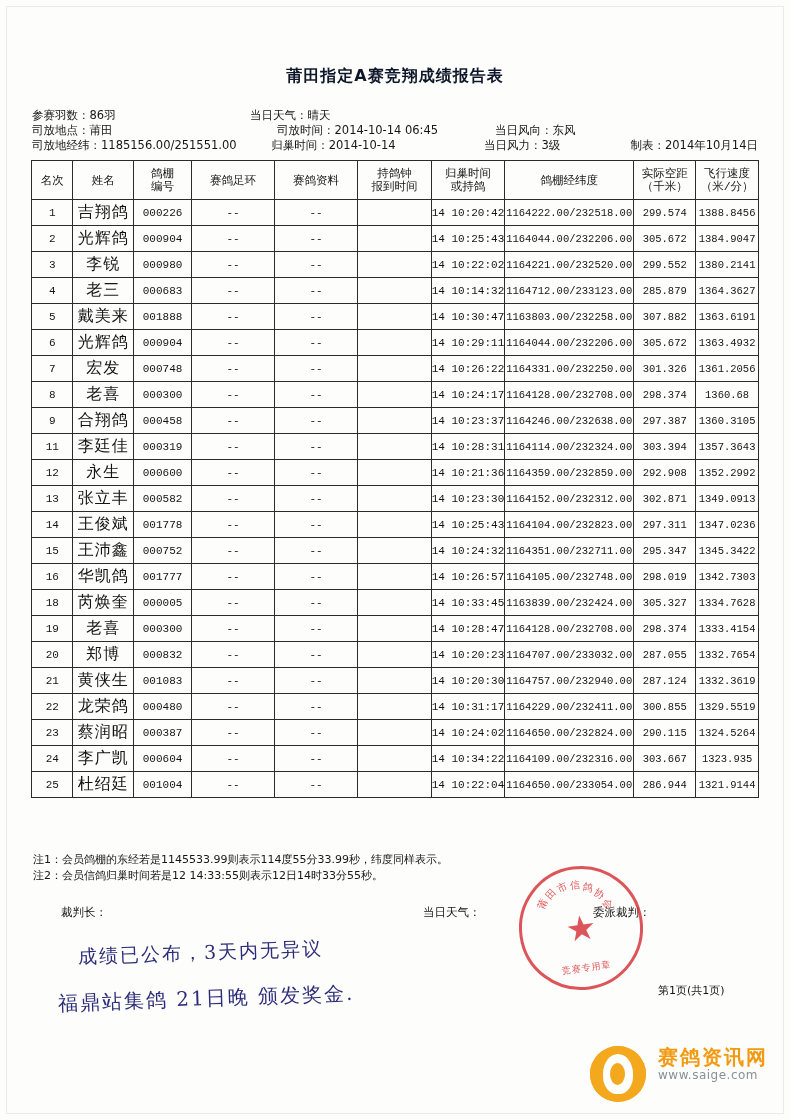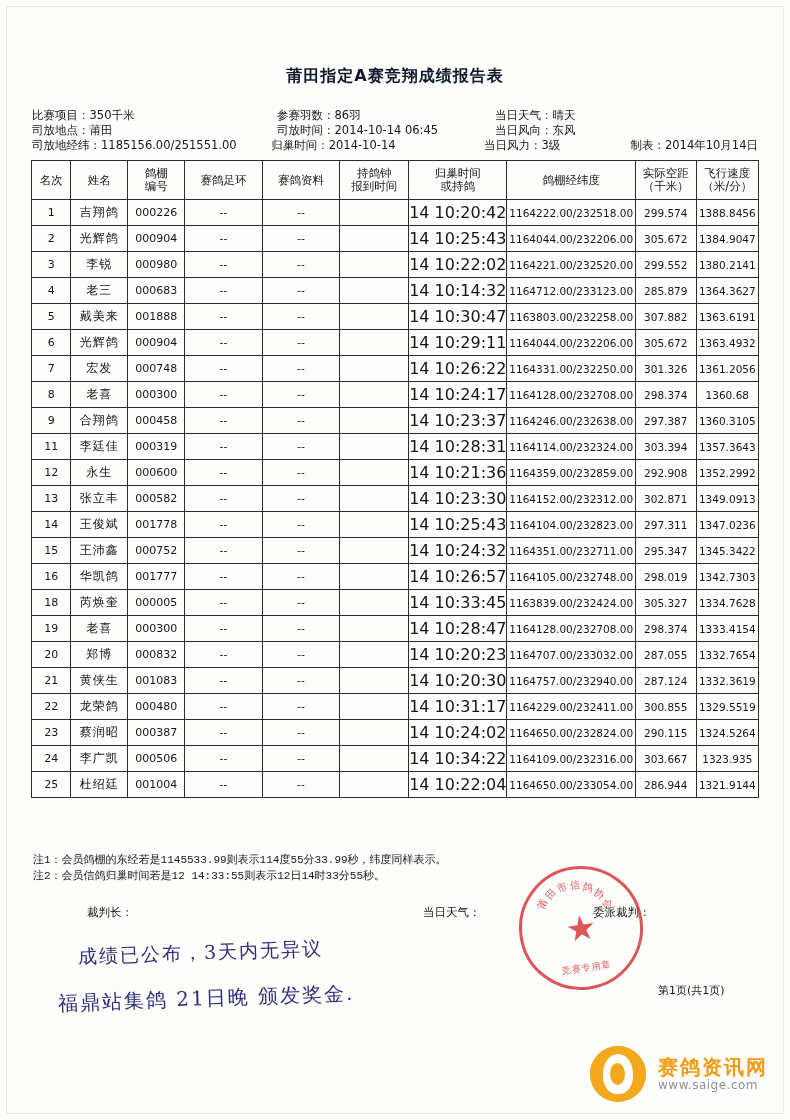--- a/index.html
+++ b/index.html
@@ -40,20 +40,21 @@
   .c2{width:218px;}
   .c3{width:auto;}
   .print-date{white-space:nowrap;}
 
   
   table.grid{
     position:absolute;left:31px;top:160px;
     border-collapse:collapse;
     width:728px;
     font-size:11px;
+    font-family:Liberation Mono, monospace;
   }
   table.grid th, table.grid td{
     border:1px solid #2b2b2b;
     padding:0;
     height:25px;
     text-align:center;
     vertical-align:middle;
     font-weight:normal;
     color:#141414;
   }
@@ -66,39 +67,39 @@
   .col-name{width:62px;}
   .col-id{width:58px;}
   .col-ring{width:86px;}
   .col-data{width:86px;}
   .col-clock{width:76px;}
   .col-back{width:66px;}
   .col-coord{width:128px;}
   .col-dist{width:62px;}
   .col-speed{width:62px;}
 
-  td.cell-name{font-size:12px;letter-spacing:1px;}
+  td.cell-name{font-size:16px;letter-spacing:1px;}
   td.cell-id{font-size:11px;}
   td.cell-dash{font-size:11px;color:#222;}
-  td.cell-back{font-size:16px;white-space:nowrap;}
+  td.cell-back{font-size:11px;white-space:nowrap;}
   td.cell-coord{font-size:10.5px;white-space:nowrap;}
   td.cell-num{font-size:10.5px;}
   td.cell-rank{font-size:11px;}
 
   
   .notes{
     position:absolute;left:33px;top:852px;width:720px;
-    font-size:11px;line-height:16px;color:#161616;font-family:Liberation Mono, monospace;
+    font-size:11px;line-height:16px;color:#161616;
   }
   
   .sign-row{
     position:absolute;left:33px;top:905px;width:720px;
     font-size:11.5px;color:#161616;
   }
-  .sign-judge{position:absolute;left:28px;top:0;margin-left:26px;}
+  .sign-judge{position:absolute;left:28px;top:0;}
   .sign-record{position:absolute;left:390px;top:0;}
   .sign-assign{position:absolute;left:560px;top:0;}
   .page-no{
     position:absolute;left:625px;top:60px;
     font-size:11px;color:#161616;margin-top:18px;
   }
 
   
   .hand{
     position:absolute;
@@ -144,21 +145,21 @@
   }
   .seal-bottom{
     position:absolute;left:0;bottom:12px;width:100%;
     text-align:center;font-size:9px;color:#d4262b;
     letter-spacing:1px;
   }
 
   
   .logo{
     position:absolute;right:22px;bottom:18px;
-    display:flex;align-items:center;gap:12px;
+    display:flex;gap:12px;
   }
   .logo-mark{
     width:56px;height:56px;border-radius:50%;
     background:#f4a81d;
     position:relative;
     box-shadow:inset 0 0 0 3px #f4a81d;
   }
   .logo-mark::before{
     content:"";position:absolute;left:13px;top:8px;
     width:30px;height:40px;border-radius:50% 50% 45% 45%;
@@ -176,21 +177,20 @@
 </head>
 <body>
 
 <div class="page">
   <div class="paper-edge"></div>
 
   <div class="title">莆田指定A赛竞翔成绩报告表</div>
 
   <div class="info">
     <div class="info-row">
-      <div class="info-col c1">比赛项目：350千米</div>
       <div class="info-col c2">参赛羽数：86羽</div>
       <div class="info-col c3">当日天气：晴天</div>
     </div>
     <div class="info-row">
       <div class="info-col c1">司放地点：莆田</div>
       <div class="info-col c2">司放时间：2014-10-14 06:45</div>
       <div class="info-col c3">当日风向：东风</div>
     </div>
     <div class="info-row">
       <div class="info-col c1">司放地经纬：1185156.00/251551.00</div>
@@ -489,21 +489,21 @@
           <td class="cell-dash">--</td>
           <td></td>
           <td class="cell-back">14 10:24:02</td>
           <td class="cell-coord">1164650.00/232824.00</td>
           <td class="cell-num">290.115</td>
           <td class="cell-num">1324.5264</td>
         </tr>
         <tr>
           <td class="cell-rank">24</td>
           <td class="cell-name">李广凯</td>
-          <td class="cell-id">000506</td>
+          <td class="cell-id">000604</td>
           <td class="cell-dash">--</td>
           <td class="cell-dash">--</td>
           <td></td>
           <td class="cell-back">14 10:34:22</td>
           <td class="cell-coord">1164109.00/232316.00</td>
           <td class="cell-num">303.667</td>
           <td class="cell-num">1323.935</td>
         </tr>
         <tr>
           <td class="cell-rank">25</td>

